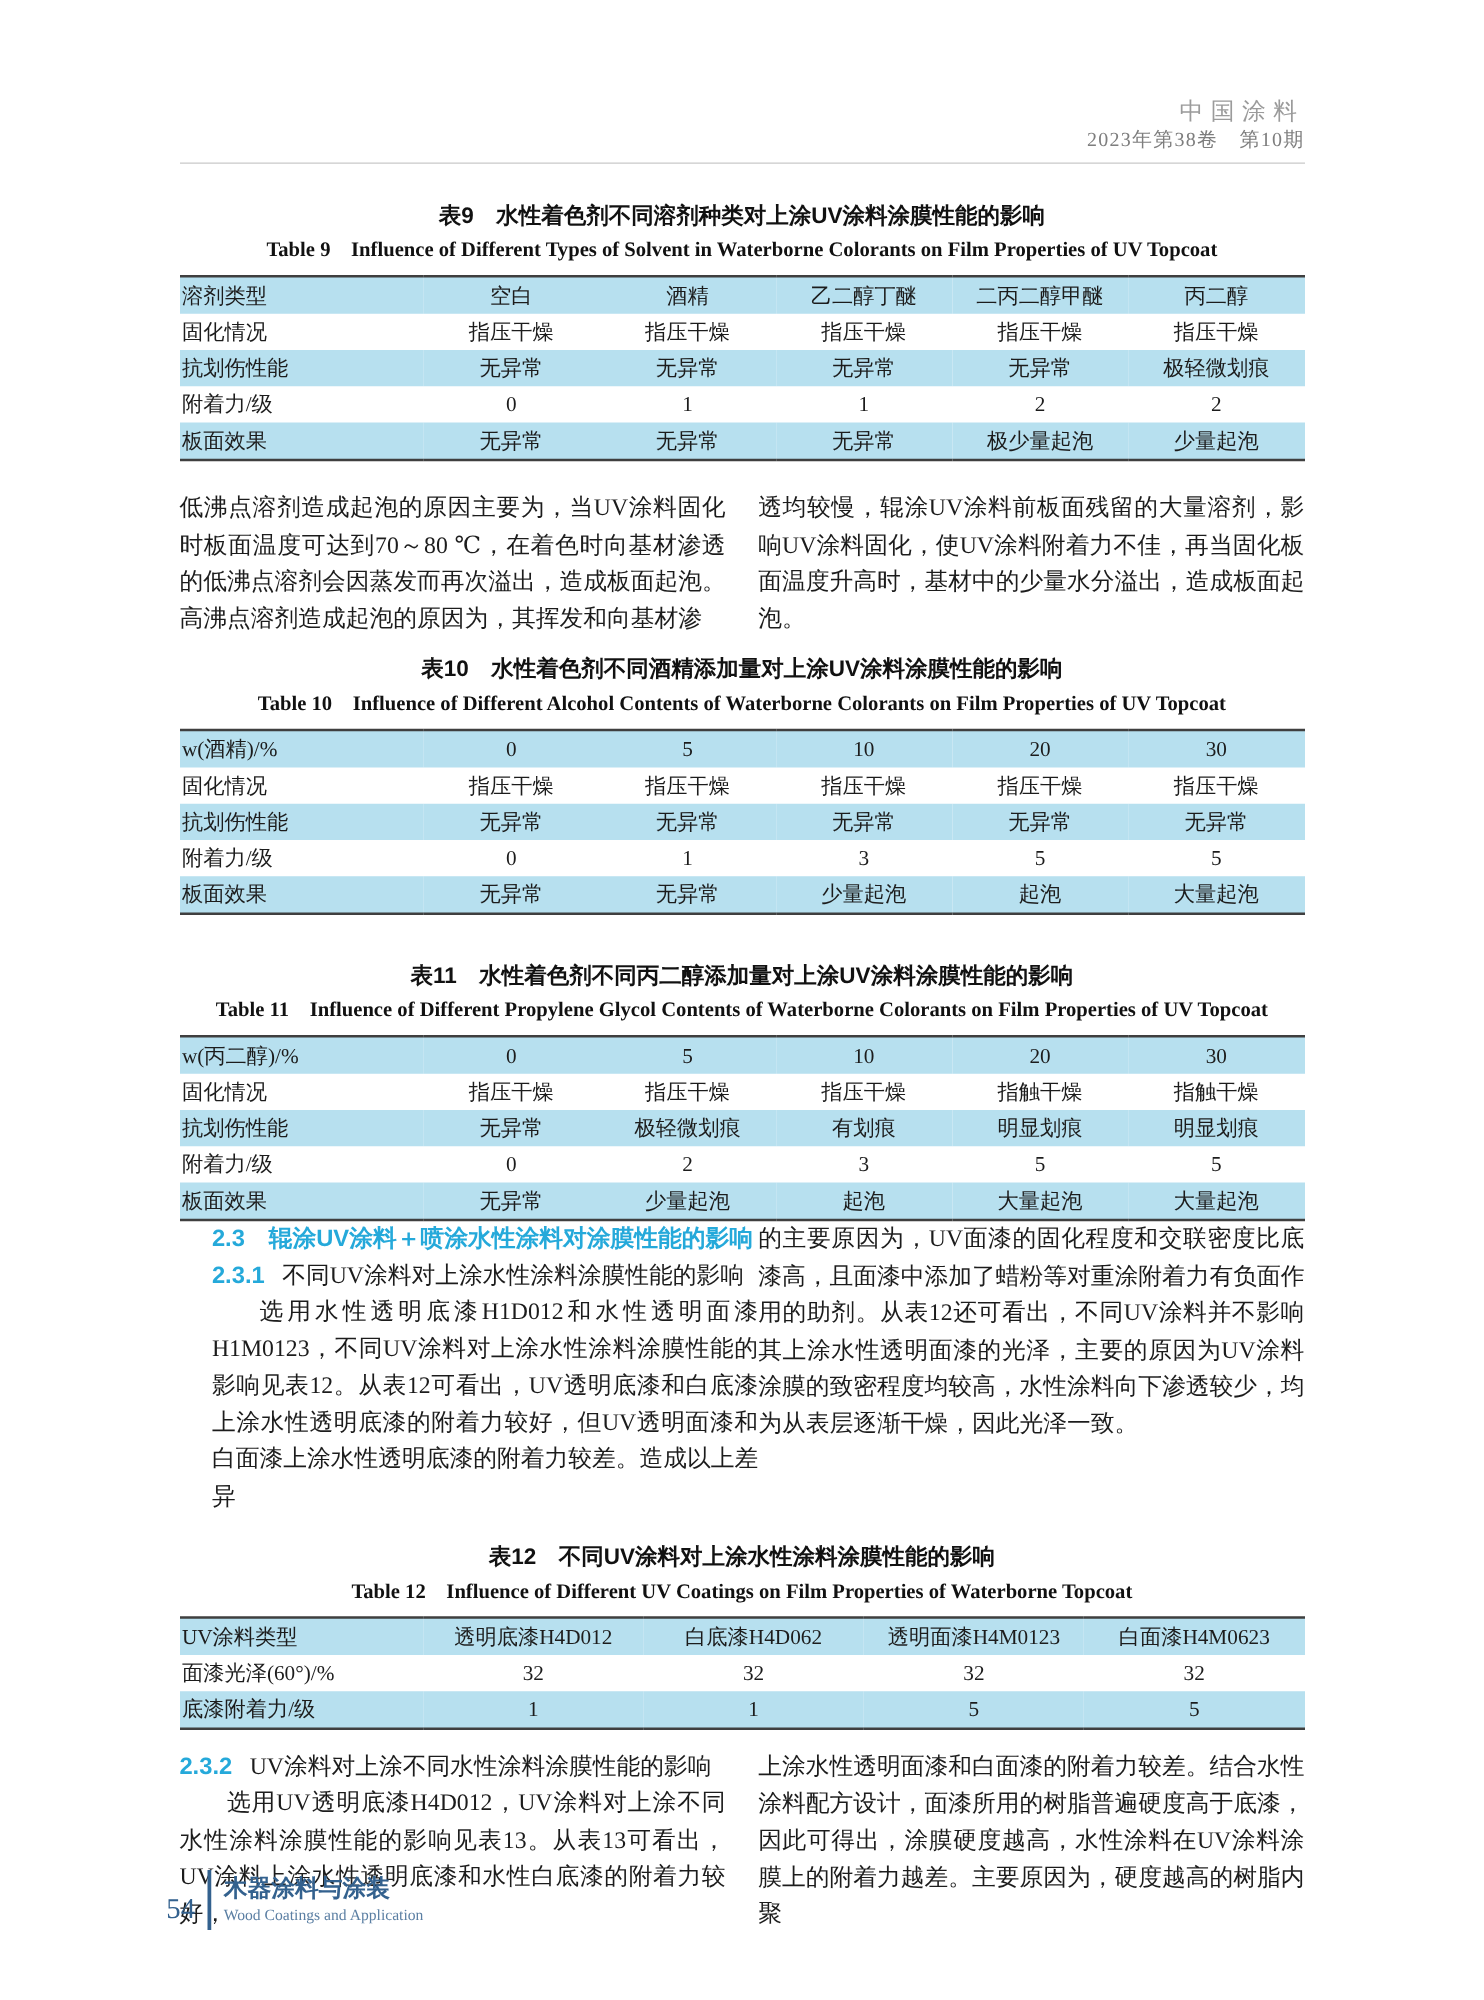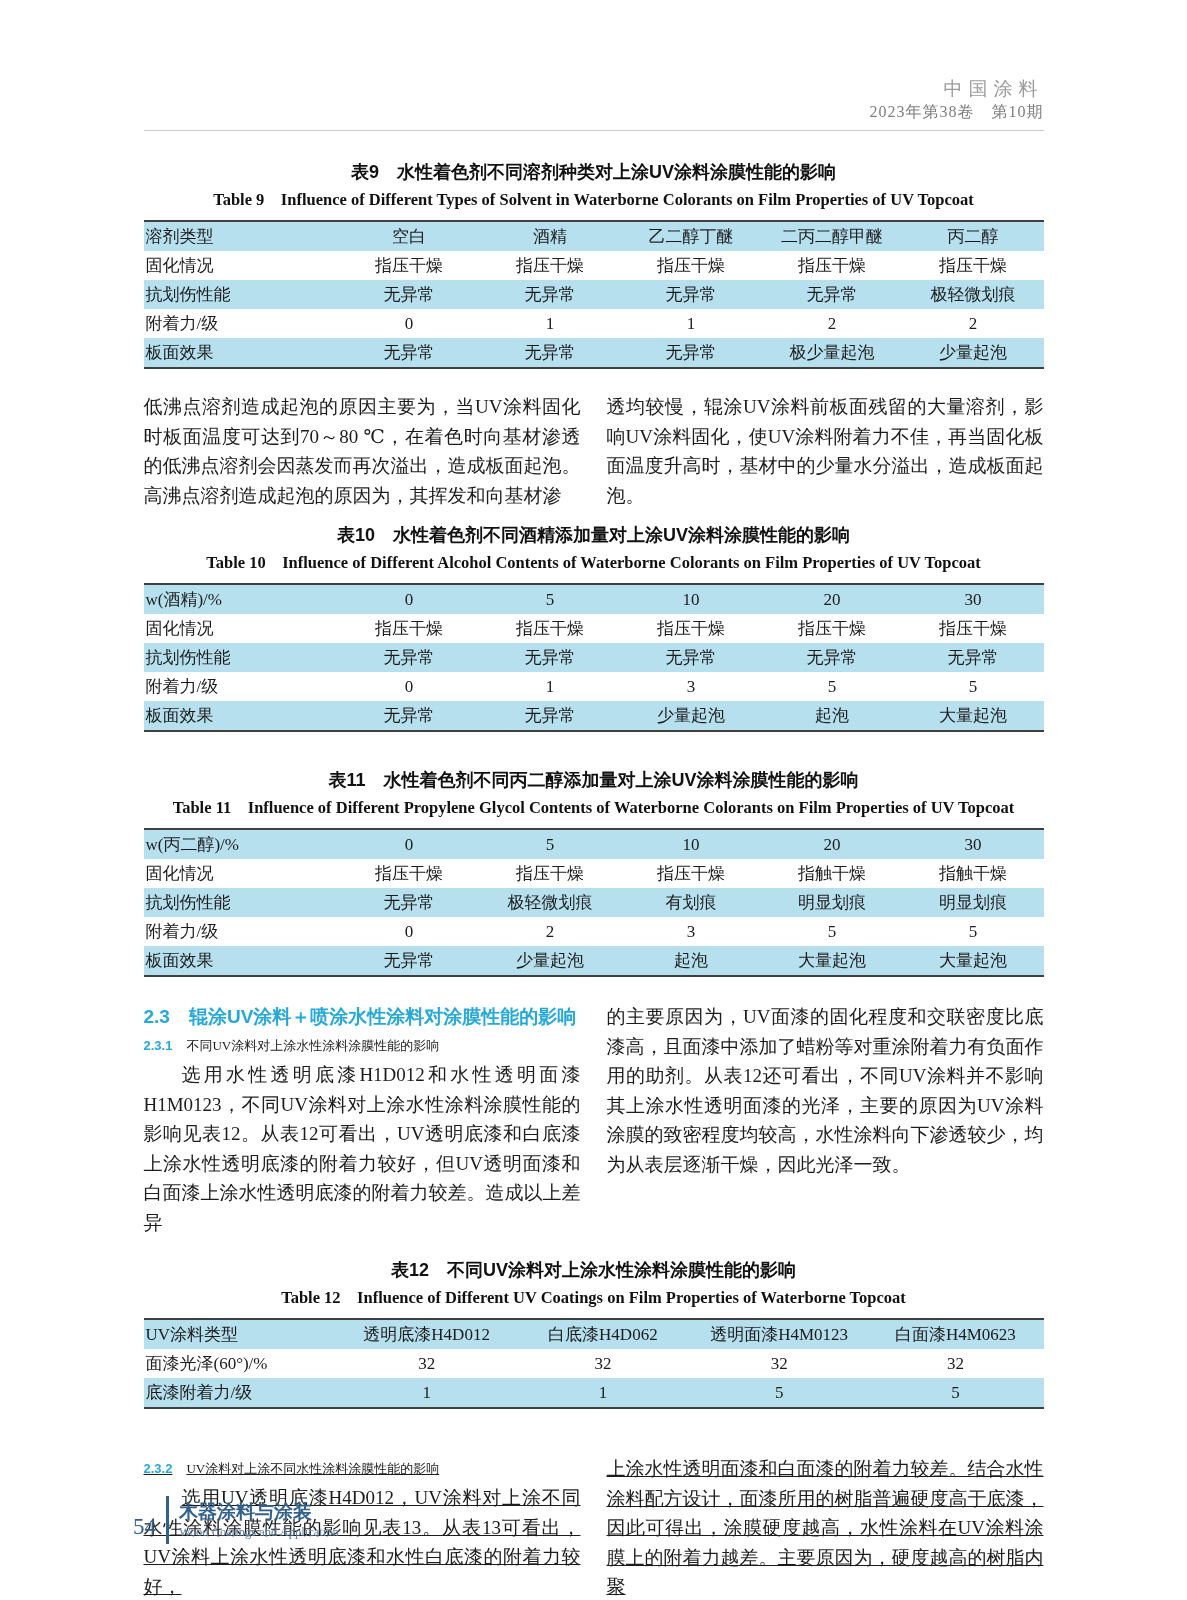--- a/index.html
+++ b/index.html
@@ -45,34 +45,34 @@
   
   .two-col{display:flex;justify-content:space-between;}
   .col{width:437px;font-size:19px;line-height:29.5px;text-align:justify;}
   .para-indent{text-indent:2em;}
 
   
   .sec-h{
     font-family:"Liberation Sans","DejaVu Sans",sans-serif;font-weight:bold;
     font-size:19px;color:#25a9da;line-height:29px;
   }
-  .subsec{font-size:13px;line-height:29px;}
+  .subsec{font-size:19px;line-height:29px;}
   .subsec .num{
     font-family:"Liberation Sans","DejaVu Sans",sans-serif;font-weight:bold;color:#25a9da;
     margin-right:14px;
   }
 
   
   .mt-t9{margin-top:29px;}
   .mt-para1{margin-top:23px;}
   .mt-t10{margin-top:13px;}
   .mt-t11{margin-top:36px;}
-  .mt-sec{margin-top:25px;}
+  .mt-sec{justify-content:flex-end;}
   .mt-t12{margin-top:21px;}
-  .mt-sec2{margin-top:45px;text-decoration:underline;}
+  .mt-sec2{margin-top:15px;}
 
   
   .footer{
     position:absolute;left:133px;top:1496px;display:flex;align-items:stretch;height:48px;
   }
   .footer .pnum{
     font-size:23px;color:#33618e;align-self:flex-end;margin-right:10px;line-height:34px;
   }
   .footer .fbar{width:3px;background:#33618e;margin-right:10px;}
   .footer .fjournal{display:flex;flex-direction:column;justify-content:center;}

